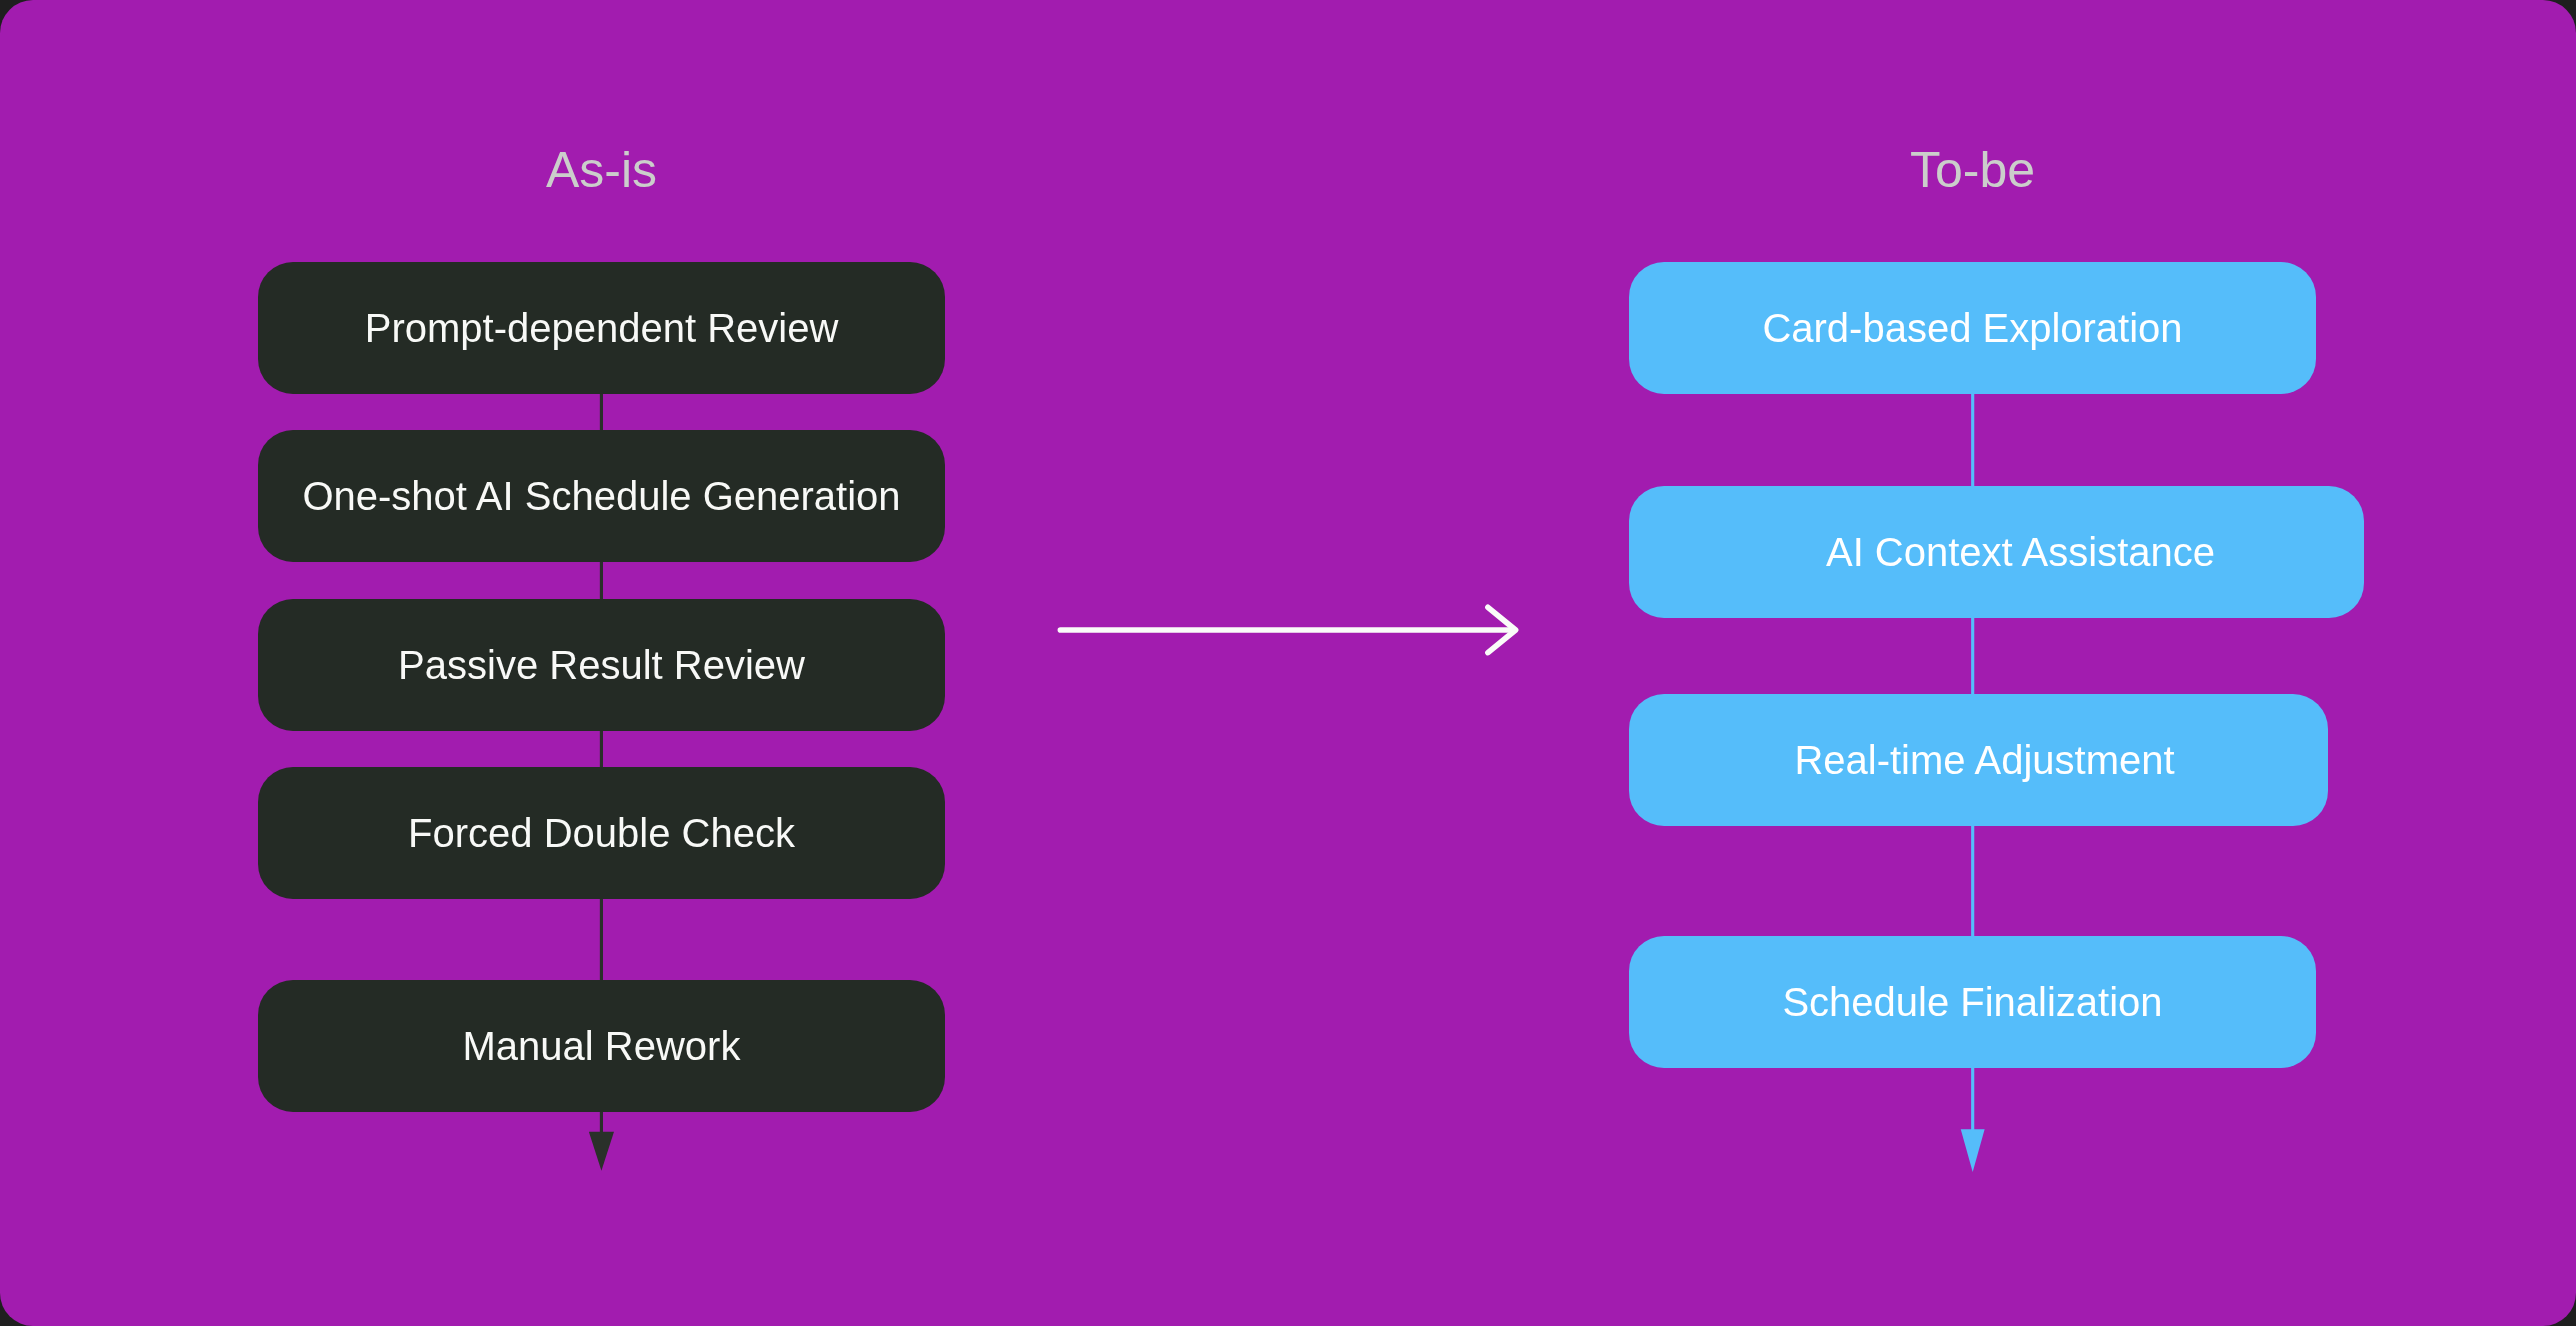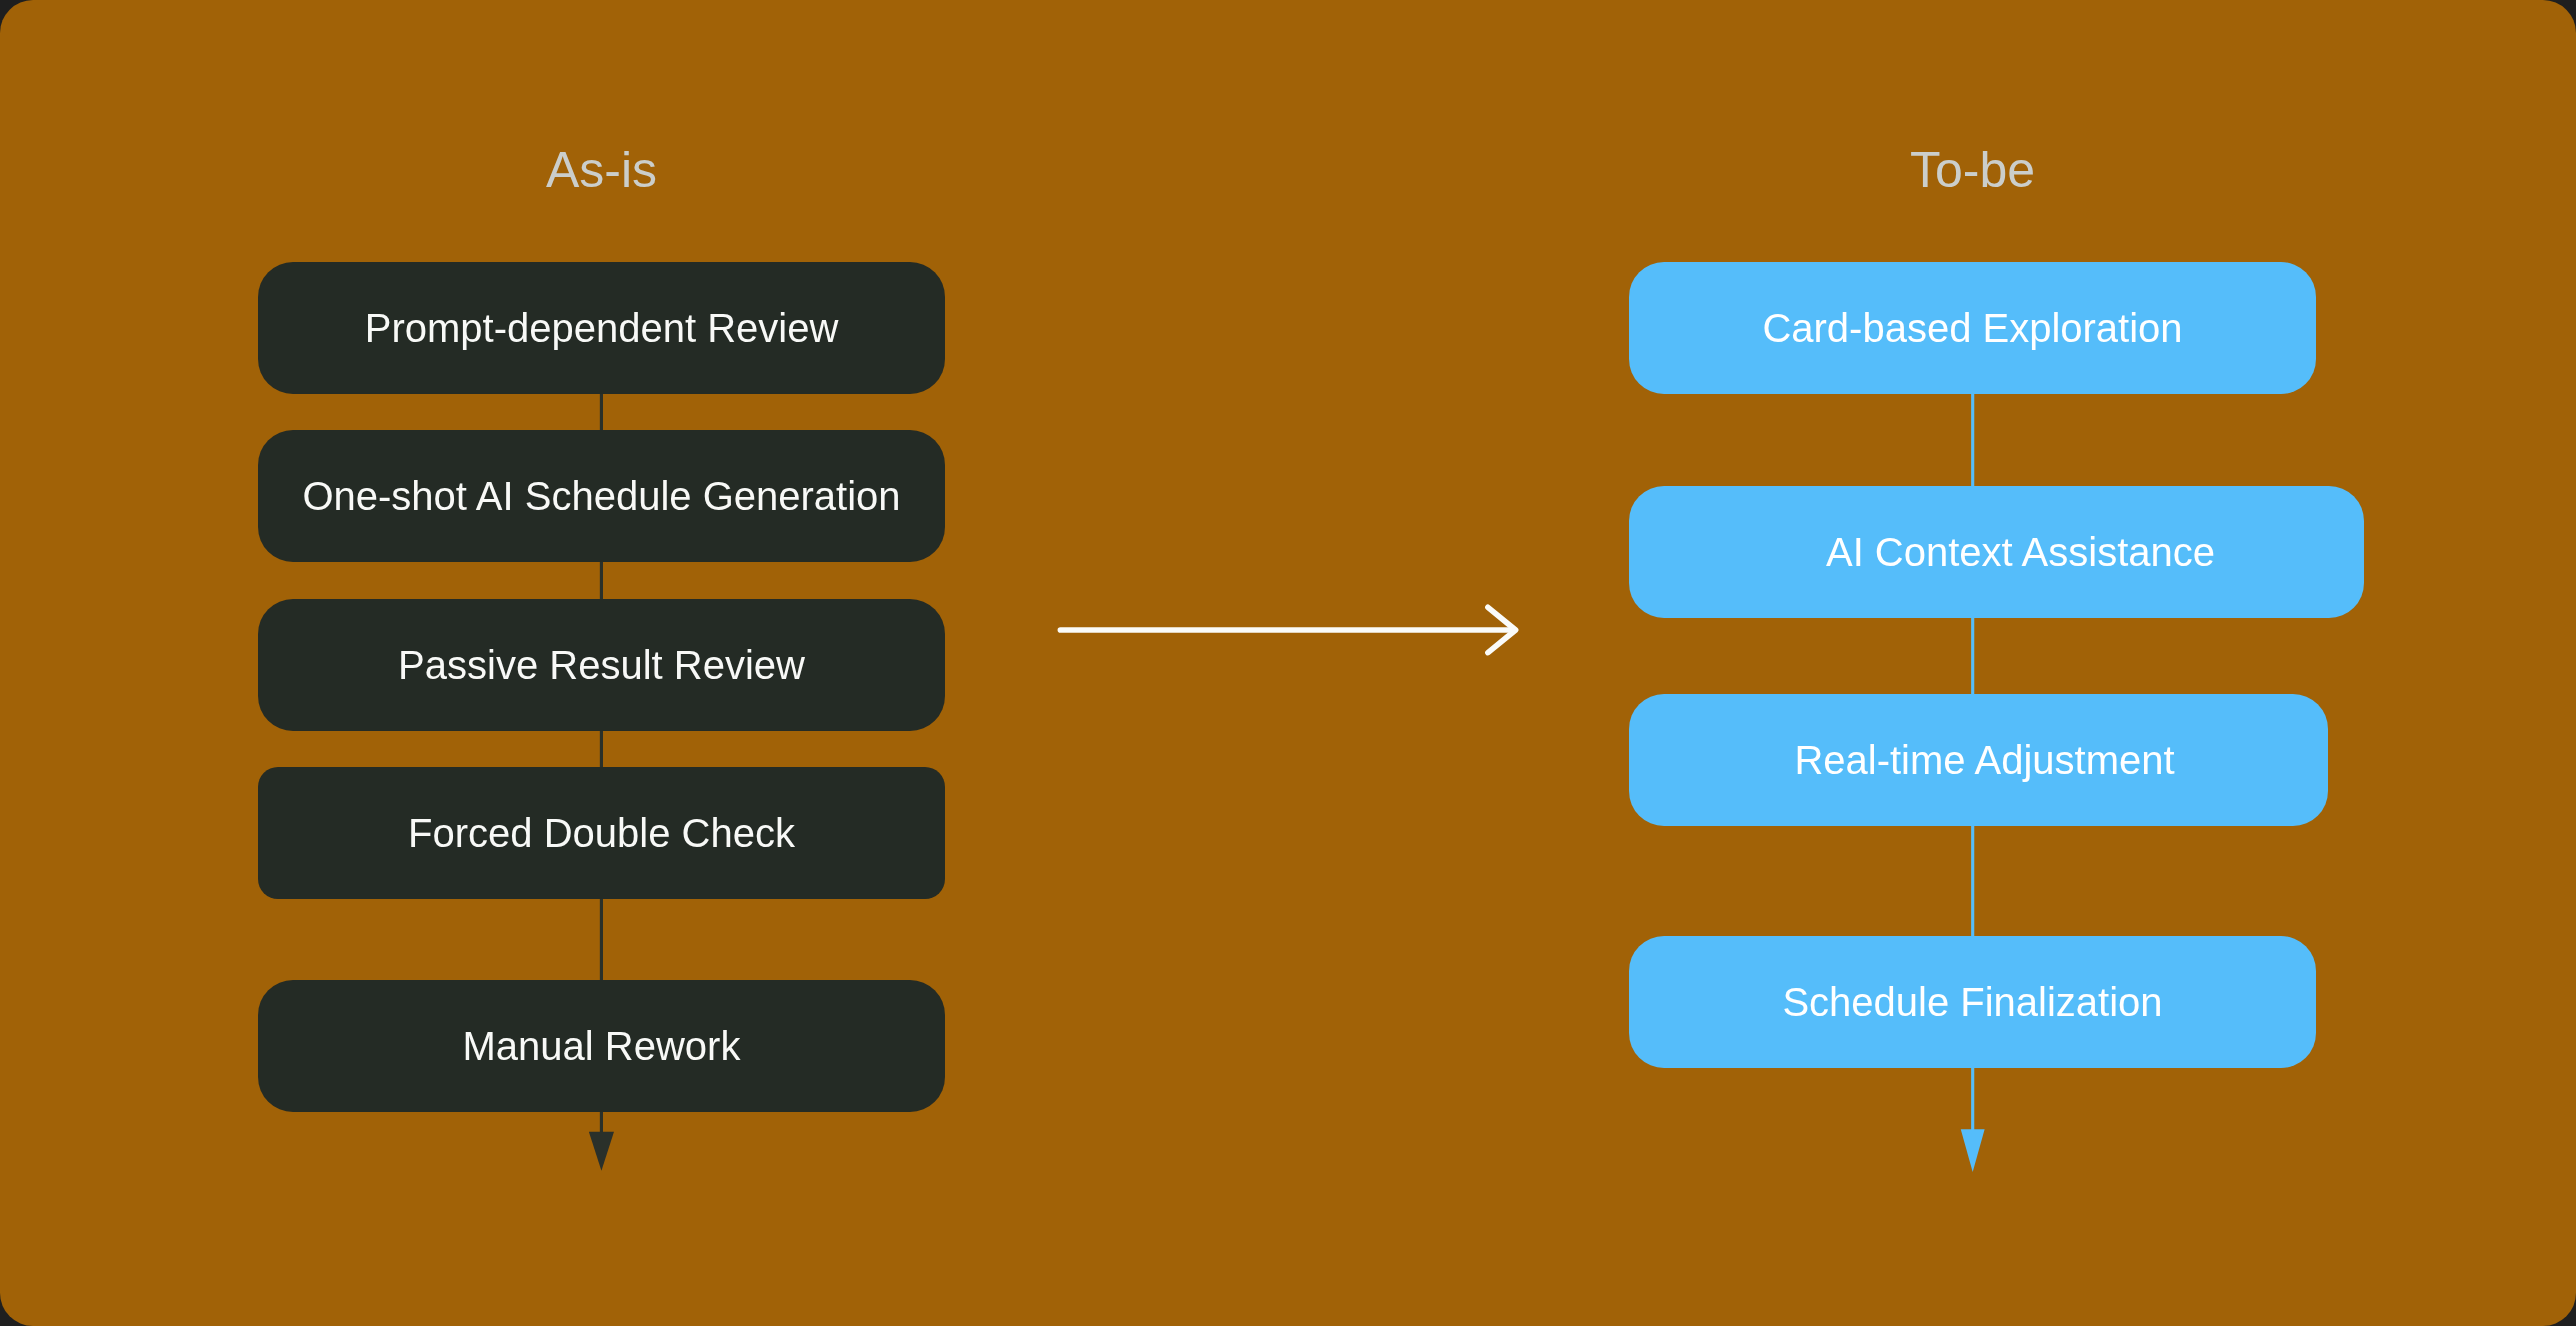--- a/index.html
+++ b/index.html
@@ -56,21 +56,21 @@
     justify-content: center;
     font-size: 40px;
     font-weight: 400;
     white-space: nowrap;
   }
 </style>
 </head>
 <body style="background: rgb(31, 31, 31);">
 
 <div class="stage">
-  <div class="canvas" id="diagram-canvas" style="background: #a16207;">
+  <div class="canvas" id="diagram-canvas" style="background: #a21caf;">
 
     <svg class="connectors" width="2576" height="1326" viewBox="0 0 4096 2109">
 
       <line x1="956" y1="560" x2="956" y2="1806" stroke-width="5" stroke="#2A302A"></line>
       <polygon points="936,1800 976,1800 956,1862" fill="#2A302A"></polygon>
 
       <line x1="3137" y1="560" x2="3137" y2="1800" stroke-width="5" stroke="#55BDFA"></line>
       <polygon points="3118,1796 3156,1796 3137,1864" fill="#55BDFA"></polygon>
 
       <g fill="none" stroke-width="9" stroke-linecap="round" stroke-linejoin="round">
@@ -83,21 +83,21 @@
       <div class="col-title" style="color: rgb(203, 206, 203);">As-is</div>
     <div class="flow-box" style="top: 262px; background: rgb(36, 43, 37); color: rgb(248, 249, 247);">
           <span>Prompt-dependent Review</span>
         </div>
         <div class="flow-box" style="top: 430px; background: rgb(36, 43, 37); color: rgb(248, 249, 247);">
           <span>One-shot AI Schedule Generation</span>
         </div>
         <div class="flow-box" style="top: 599px; background: rgb(36, 43, 37); color: rgb(248, 249, 247);">
           <span>Passive Result Review</span>
         </div>
-        <div class="flow-box" style="top: 767px; background: rgb(36, 43, 37); color: rgb(248, 249, 247); border-radius: 20px;">
+        <div class="flow-box" style="top: 767px; background: rgb(36, 43, 37); color: rgb(248, 249, 247);">
           <span>Forced Double Check</span>
         </div>
         <div class="flow-box" style="top: 980px; background: rgb(36, 43, 37); color: rgb(248, 249, 247); text-align: right;">
           <span>Manual Rework</span>
         </div>
       </div>
 
     <div class="col col-tobe">
       <div class="col-title" style="color: rgb(203, 206, 203);">To-be</div>
     <div class="flow-box" style="top: 262px; background: rgb(85, 189, 250); color: rgb(255, 255, 255);">

